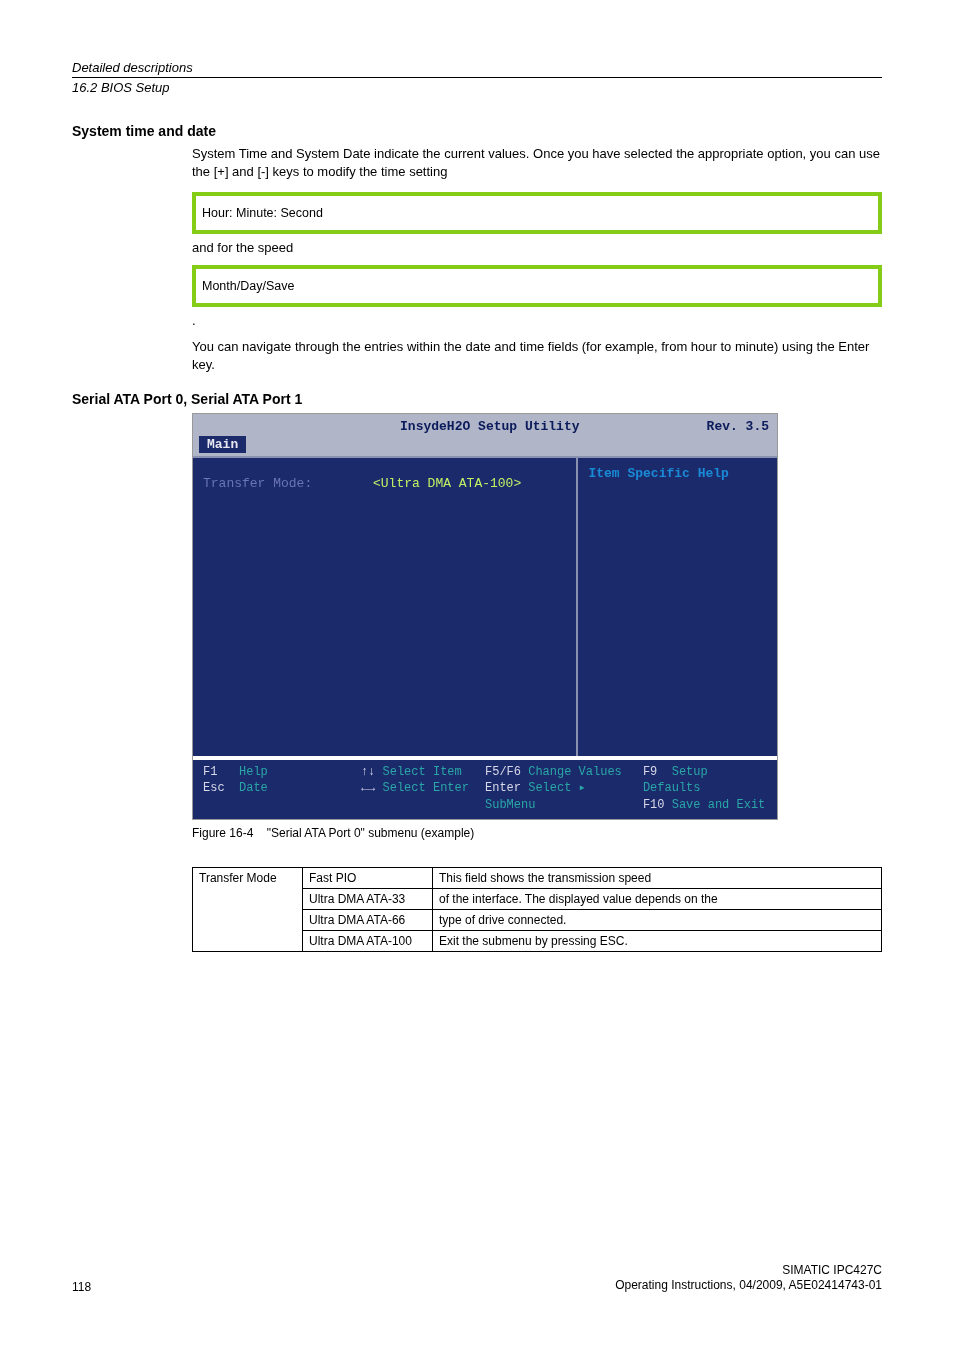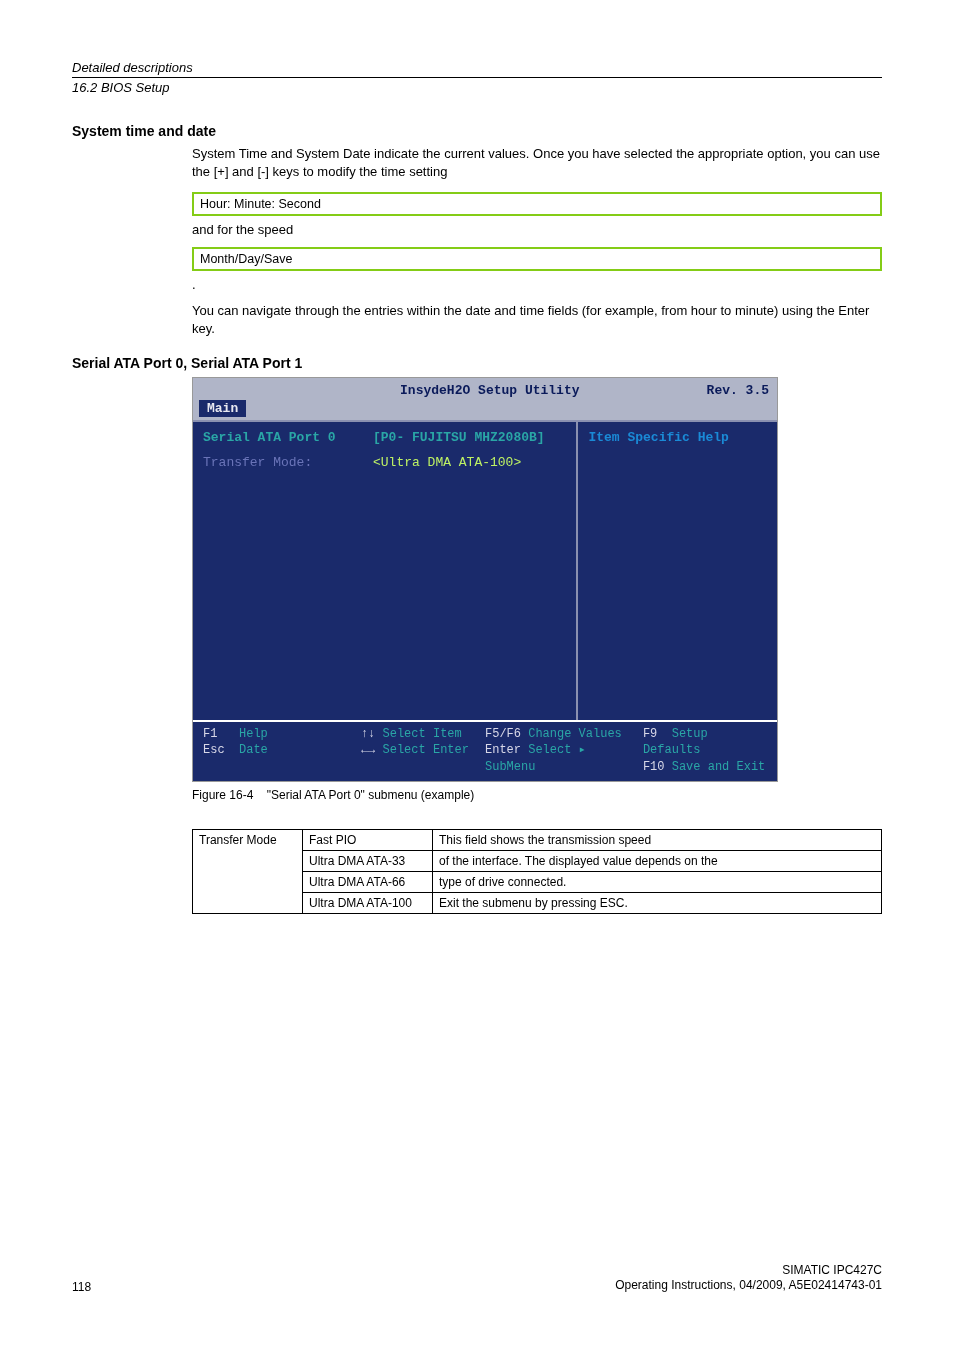--- a/index.html
+++ b/index.html
@@ -36,22 +36,22 @@
   }
   .indent {
     margin-left: 120px;
   }
   .body-text {
     font-size: 13px;
     line-height: 1.35;
     margin-bottom: 12px;
   }
   .boxed {
-    border: 2px solid #84cc16;
-    padding: 3px 6px;
+    border: 4px solid #84cc16;
+    padding: 10px 6px;
     font-size: 12.5px;
     margin-bottom: 6px;
   }
   .tiny { font-size:13px; margin-bottom:10px;}
   .bios {
     width: 586px;
     margin-top: 6px;
     font-family: "Courier New", monospace;
     font-size: 13px;
     background: #1a2a6b;
@@ -97,21 +97,21 @@
     font-weight: bold;
   }
   .bios-row { display:flex; margin-bottom: 6px; }
   .bios-label { flex:0 0 170px; color:#6a74b8; }
   .bios-label.highlight { color:#2aa6a6; font-weight:bold; }
   .bios-val { color:#bef264; }
   .bios-val.highlight { color:#2aa6a6; font-weight:bold; }
   .bios-footer {
     display:flex;
     background: #1a2a6b;
-    border-top: 2px solid #ffffff;
+    border-top: 4px solid #ffffff;
     padding: 4px 10px 6px 10px;
     font-size: 12px;
   }
   .bios-foot-col { flex:1; line-height:1.35; }
   .fk { color:#d8d8e8; }
   .fk-label { color:#2aa6a6; }
   .fk-right { color:#2aa6a6; }
   .fk-right-key { color:#d8d8e8; }
   .fig-caption {
     font-size: 12px;
@@ -167,24 +167,20 @@
       <div class="bios-title">
         <span style="flex:0 0 60px;"></span>
         <span class="bios-title-center">InsydeH2O Setup Utility</span>
         <span>Rev. 3.5</span>
       </div>
       <div class="bios-tabrow">
         <span class="bios-tab">Main</span>
       </div>
       <div class="bios-body">
         <div class="bios-left">
-          <div class="bios-row">
-            <span class="bios-label highlight">Serial ATA Port 0</span>
-            <span class="bios-val highlight">[P0- FUJITSU MHZ2080B]</span>
-          </div>
           <div class="bios-row" style="margin-top:10px;">
             <span class="bios-label">Transfer Mode:</span>
             <span class="bios-val">&lt;Ultra DMA ATA-100&gt;</span>
           </div>
         </div>
         <div class="bios-right">
           <div>Item Specific Help</div>
         </div>
       </div>
       <div class="bios-footer">

